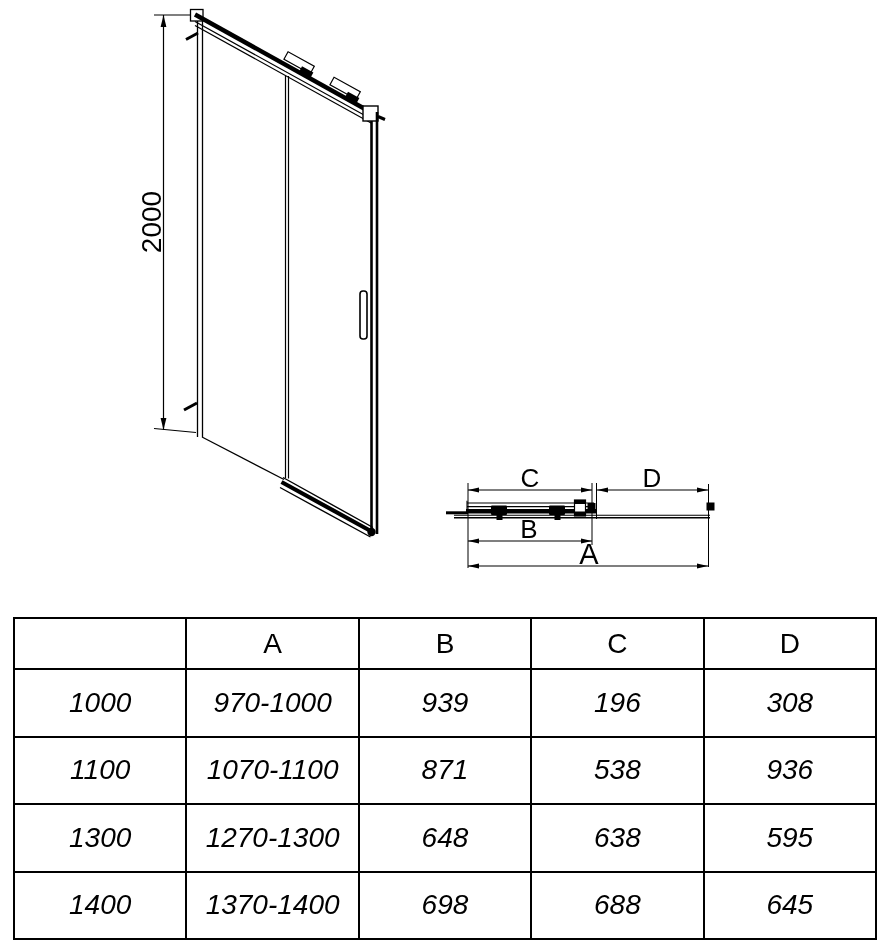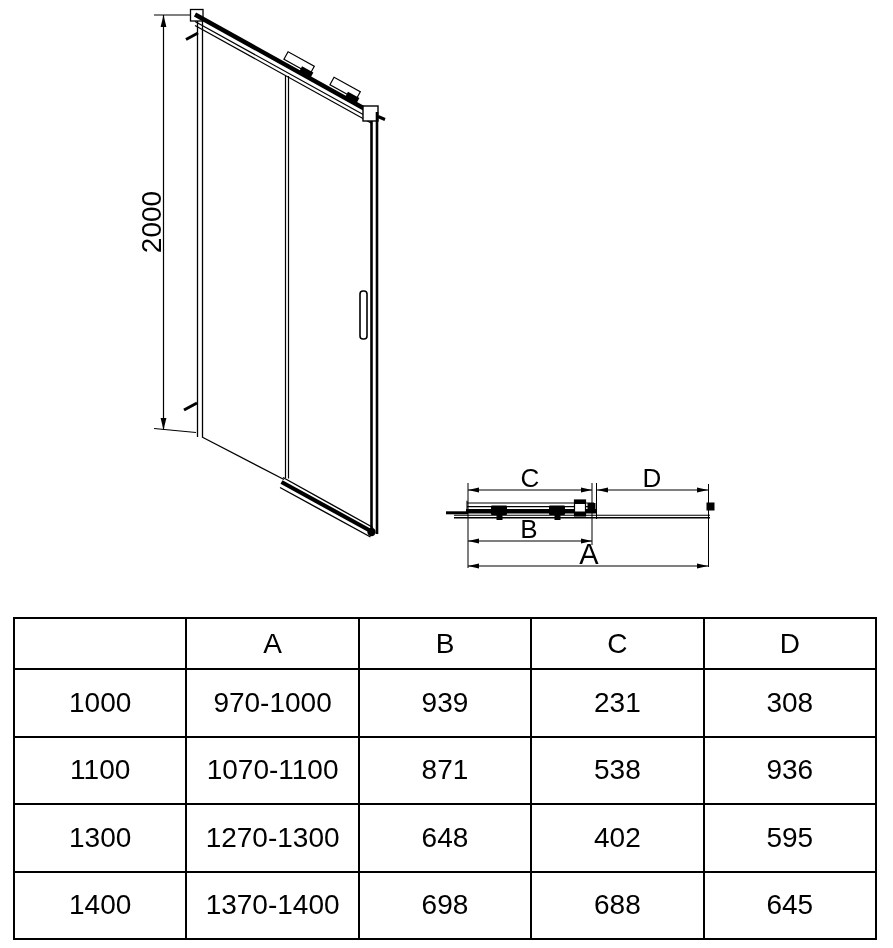--- a/index.html
+++ b/index.html
@@ -32,21 +32,21 @@
     color: #000000;
   }
   .dims-table th, .dims-table td {
     border: 2px solid #000000;
     text-align: center;
     vertical-align: middle;
     font-weight: normal;
     padding: 0;
   }
   .dims-table th { height: 49px; }
-  .dims-table td { height: 50px; }
+  .dims-table td { height: 50px; font-style: italic; }
   .svg-label {
     font-family: "Liberation Sans", sans-serif;
     fill: #000000;
   }
 </style>
 </head>
 <body>
 
 <div class="canvas">
 
@@ -188,35 +188,35 @@
         <th>B</th>
         <th>C</th>
         <th>D</th>
       </tr>
     </thead>
     <tbody>
       <tr>
         <td>1000</td>
         <td>970-1000</td>
         <td>939</td>
-        <td>231</td>
+        <td>196</td>
         <td>308</td>
       </tr>
       <tr>
         <td>1100</td>
         <td>1070-1100</td>
         <td>871</td>
         <td>538</td>
         <td>936</td>
       </tr>
       <tr>
         <td>1300</td>
         <td>1270-1300</td>
         <td>648</td>
-        <td>402</td>
+        <td>638</td>
         <td>595</td>
       </tr>
       <tr>
         <td>1400</td>
         <td>1370-1400</td>
         <td>698</td>
         <td>688</td>
         <td>645</td>
       </tr>
     </tbody>

